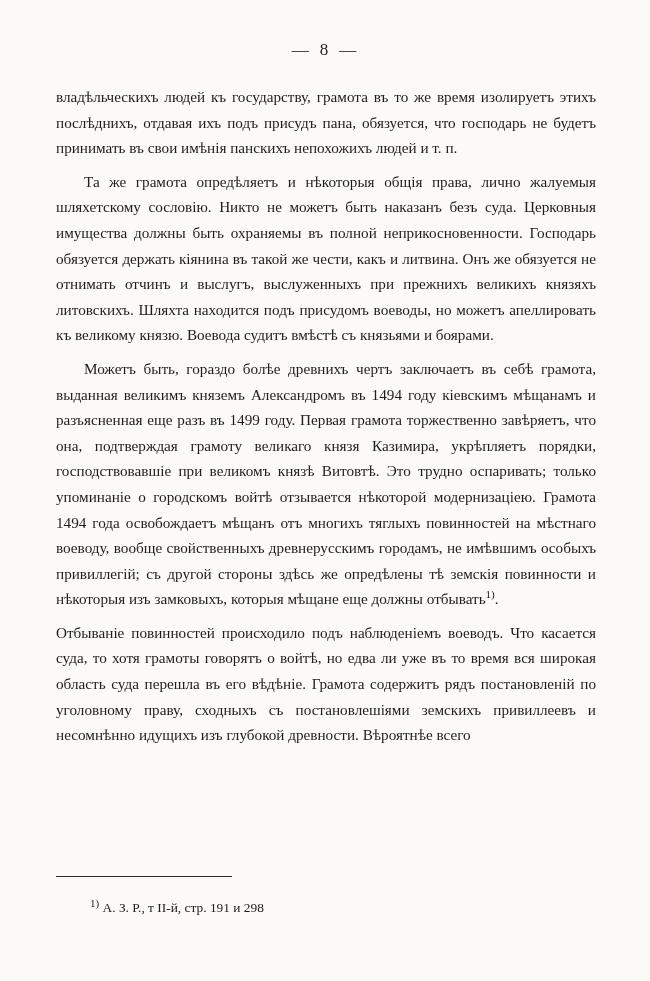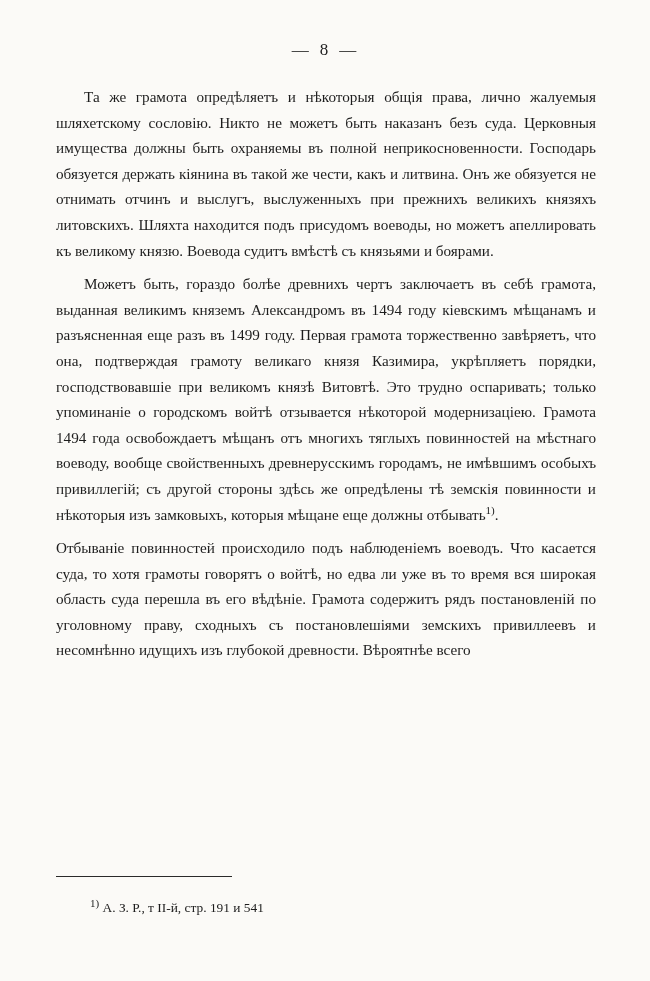--- a/index.html
+++ b/index.html
@@ -85,25 +85,26 @@
 </head>
 <body>
 
 <div class="page">
 
   <div class="page-number">
     <span class="dash">—</span><span>8</span><span class="dash">—</span>
   </div>
 
   <div class="body-text">
+    <p class="para">владѣльческихъ людей къ государству, грамота въ то же время изолируетъ этихъ послѣднихъ, отдавая ихъ подъ присудъ пана, обязуется, что господарь не будетъ принимать въ свои имѣнія панскихъ непохожихъ людей и т. п.</p>
     <p class="para indent">Та же грамота опредѣляетъ и нѣкоторыя общія права, лично жалуемыя шляхетскому сословію. Никто не можетъ быть наказанъ безъ суда. Церковныя имущества должны быть охраняемы въ полной неприкосновенности. Господарь обязуется держать кіянина въ такой же чести, какъ и литвина. Онъ же обязуется не отнимать отчинъ и выслугъ, выслуженныхъ при прежнихъ великихъ князяхъ литовскихъ. Шляхта находится подъ присудомъ воеводы, но можетъ апеллировать къ великому князю. Воевода судитъ вмѣстѣ съ князьями и боярами.</p>
     <p class="para indent"><span>Можетъ быть, гораздо болѣе древнихъ чертъ заключаетъ въ себѣ грамота, выданная великимъ княземъ Александромъ въ 1494 году кіевскимъ мѣщанамъ и разъясненная еще разъ въ 1499 году. Первая грамота торжественно завѣряетъ, что она, подтверждая грамоту великаго князя Казимира, укрѣпляетъ порядки, господствовавшіе при великомъ князѣ Витовтѣ. Это трудно оспаривать; только упоминаніе о городскомъ войтѣ отзывается нѣкоторой модернизаціею. Грамота 1494 года освобождаетъ мѣщанъ отъ многихъ тяглыхъ повинностей на мѣстнаго воеводу, вообще свойственныхъ древнерусскимъ городамъ, не имѣвшимъ особыхъ привиллегій; съ другой стороны здѣсь же опредѣлены тѣ земскія повинности и нѣкоторыя изъ замковыхъ, которыя мѣщане еще должны отбывать</span><span class="fn-marker">1)</span>.</p>
     <p class="para">Отбываніе повинностей происходило подъ наблюденіемъ воеводъ. Что касается суда, то хотя грамоты говорятъ о войтѣ, но едва ли уже въ то время вся широкая область суда перешла въ его вѣдѣніе. Грамота содержитъ рядъ постановленій по уголовному праву, сходныхъ съ постановлешіями земскихъ привиллеевъ и несомнѣнно идущихъ изъ глубокой древности. Вѣроятнѣе всего</p>
   </div>
 
   <div class="footnote-rule"></div>
 
   <div class="footnote">
     <span class="fn-marker">1)</span>
-    <span>А. З. Р., т ІІ-й, стр. 191 и 541</span>
+    <span>А. З. Р., т ІІ-й, стр. 191 и 298</span>
   </div>
 
 </div>
 
 </body></html>

